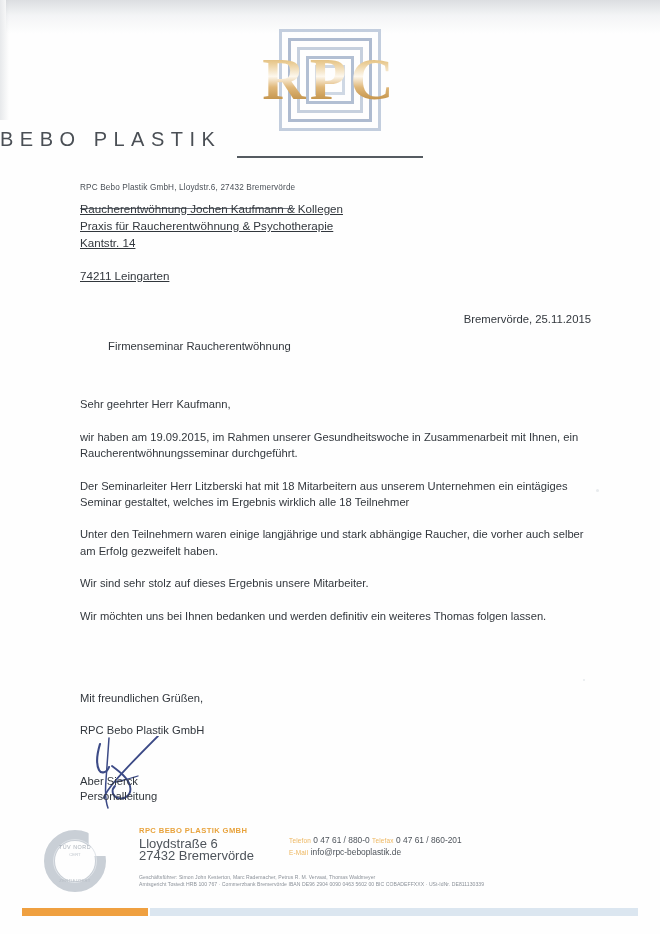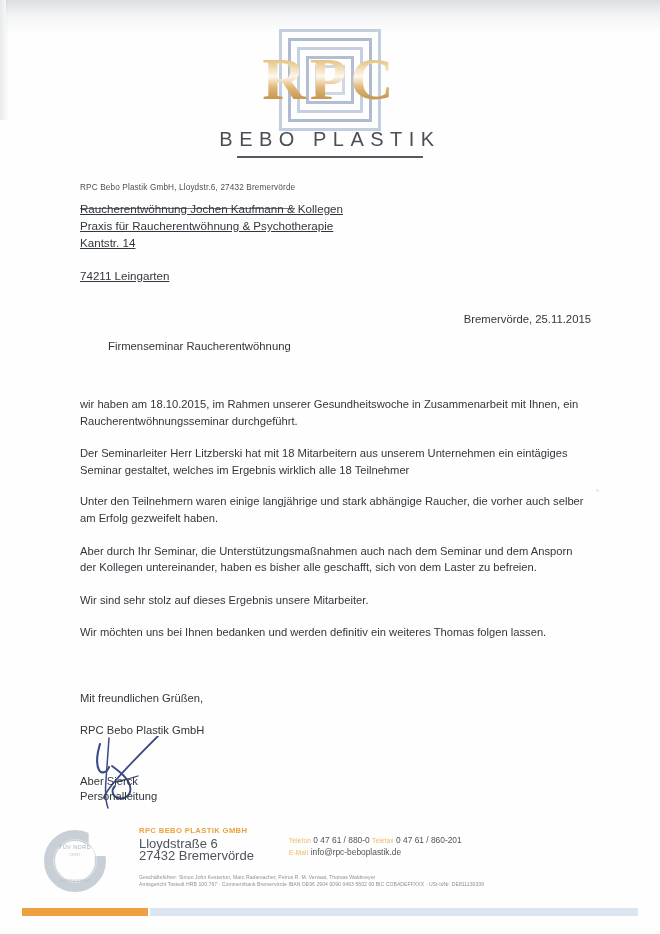--- a/index.html
+++ b/index.html
@@ -77,21 +77,21 @@
     color: transparent;
     -webkit-text-fill-color: transparent;
     text-shadow: none;
   }
   .logo-word {
     margin-top: -4px;
     font-size: 20px;
     letter-spacing: 6.5px;
     color: #4a4f55;
     font-weight: 400;
-    text-align: center;
+    text-align: left;
   }
   .logo-rule {
     width: 186px;
     height: 2px;
     background: #555b61;
     margin: 5px auto 0;
   }
 
   
   .return-line {
@@ -327,27 +327,27 @@
     <div>Raucherentwöhnung Jochen Kaufmann &amp; Kollegen</div>
     <div>Praxis für Raucherentwöhnung &amp; Psychotherapie</div>
     <div>Kantstr. 14</div>
     <div class="city">74211 Leingarten</div>
   </div>
 
   <div class="date-line">Bremervörde, 25.11.2015</div>
   <div class="subject">Firmenseminar Raucherentwöhnung</div>
 
   <div class="body-text">
-    <p>wir haben am 18.10.2015, im Rahmen unserer Gesundheitswoche in Zusammenarbeit mit Ihnen, ein Raucherentwöhnungsseminar durchgeführt.</p>
+    <p>Sehr geehrter Herr Kaufmann,</p>
+    <p>wir haben am 19.09.2015, im Rahmen unserer Gesundheitswoche in Zusammenarbeit mit Ihnen, ein Raucherentwöhnungsseminar durchgeführt.</p>
     <p class="tight">
       <span>Der Seminarleiter Herr Litzberski hat mit 18 Mitarbeitern aus unserem Unternehmen ein eintägiges</span><br>
       <span>Seminar gestaltet, welches im Ergebnis wirklich alle 18 Teilnehmer</span><br>
     </p>
     <p>Unter den Teilnehmern waren einige langjährige und stark abhängige Raucher, die vorher auch selber am Erfolg gezweifelt haben.</p>
-    <p>Aber durch Ihr Seminar, die Unterstützungsmaßnahmen auch nach dem Seminar und dem Ansporn der Kollegen untereinander, haben es bisher alle geschafft, sich von dem Laster zu befreien.</p>
     <p>Wir sind sehr stolz auf dieses Ergebnis unsere Mitarbeiter.</p>
     <p>Wir möchten uns bei Ihnen bedanken und werden definitiv ein weiteres Thomas folgen lassen.</p>
   </div>
 
   <div class="closing">
     <div>Mit freundlichen Grüßen,</div>
     <div class="company">RPC Bebo Plastik GmbH</div>
   </div>
 
   <svg class="signature-svg" width="130" height="75" viewBox="0 0 130 75">

